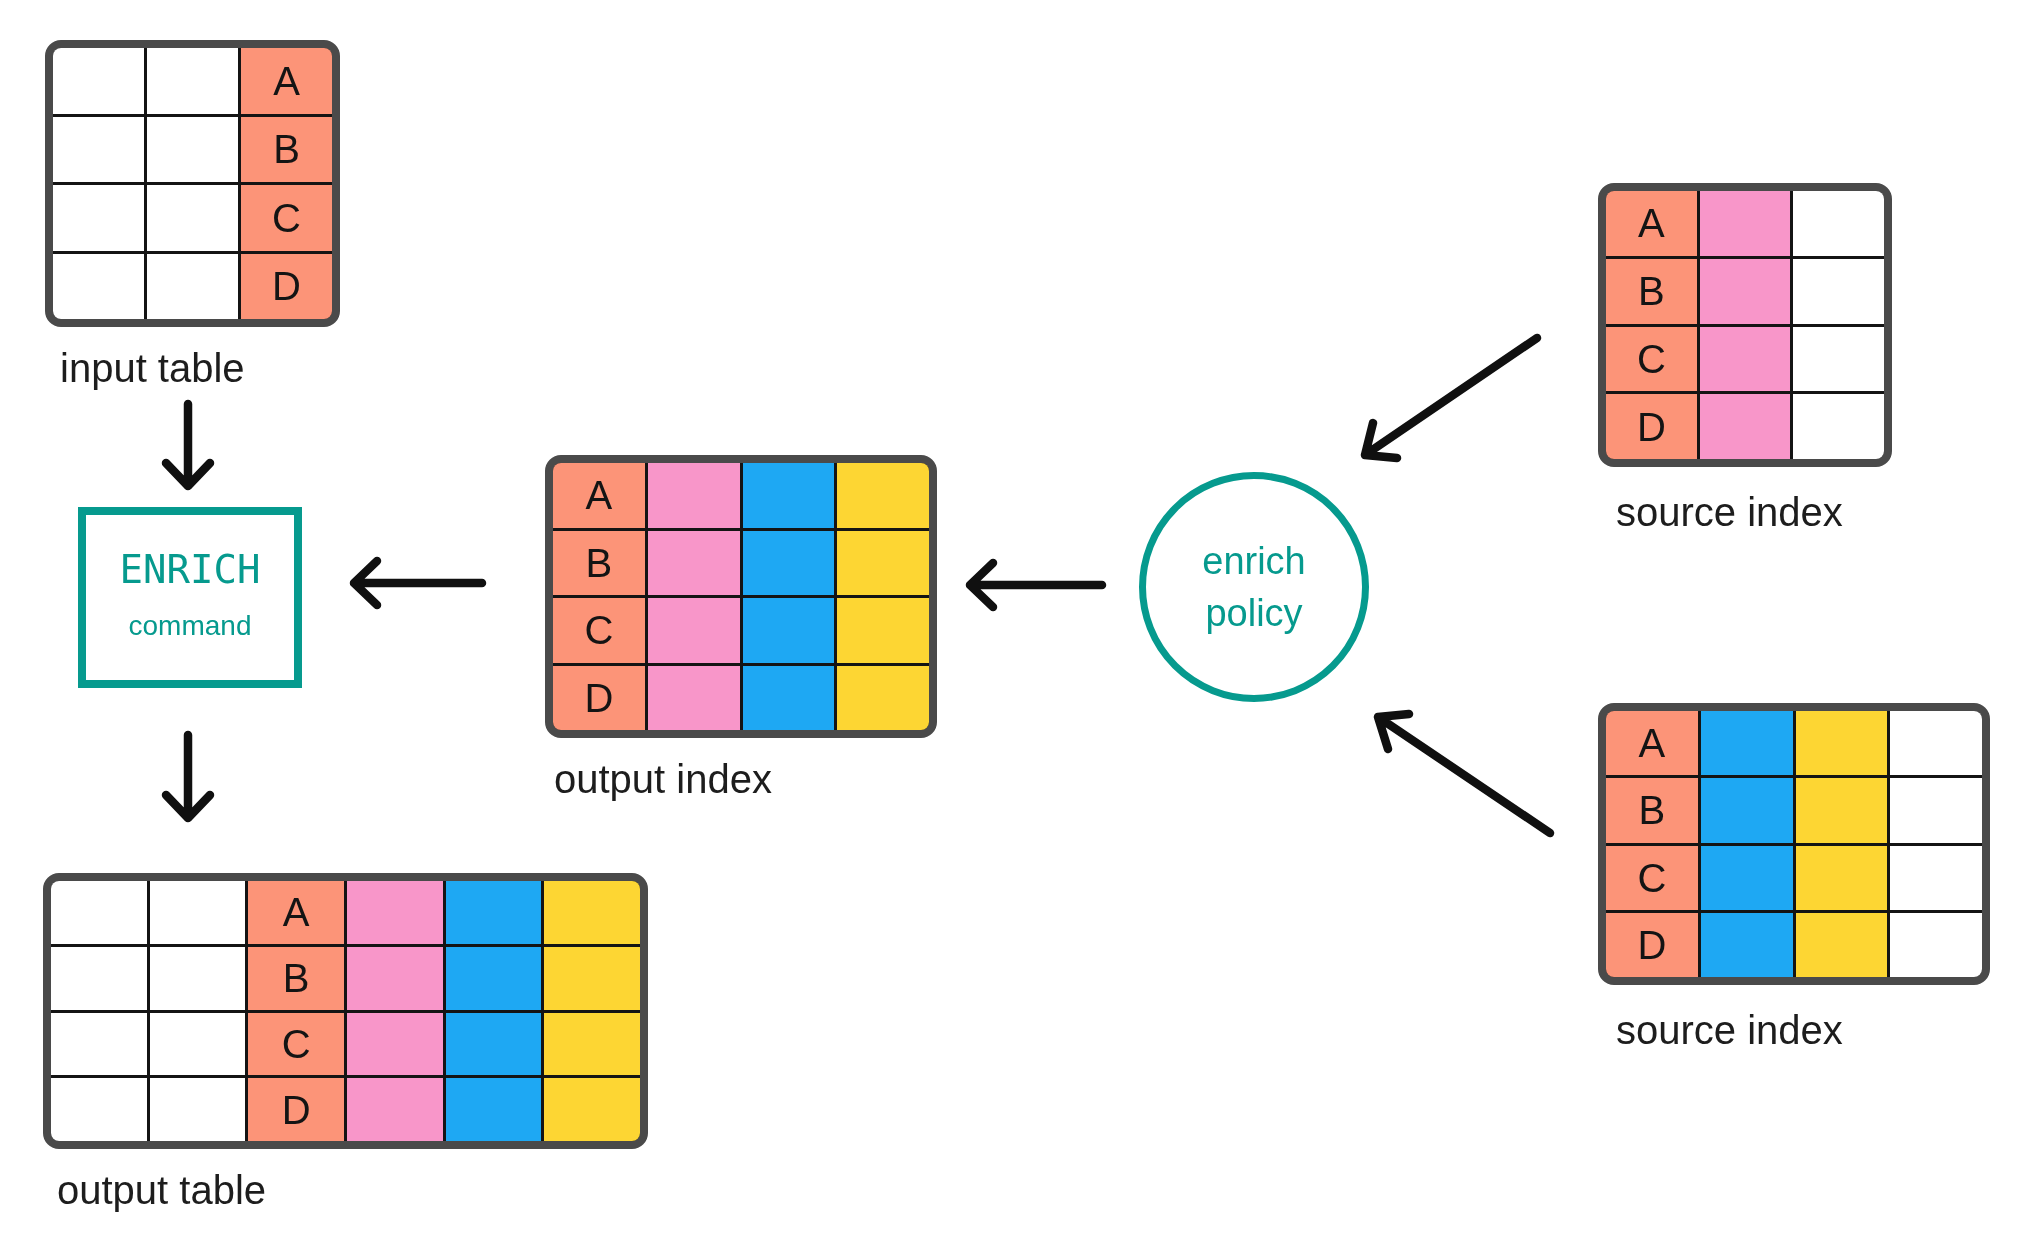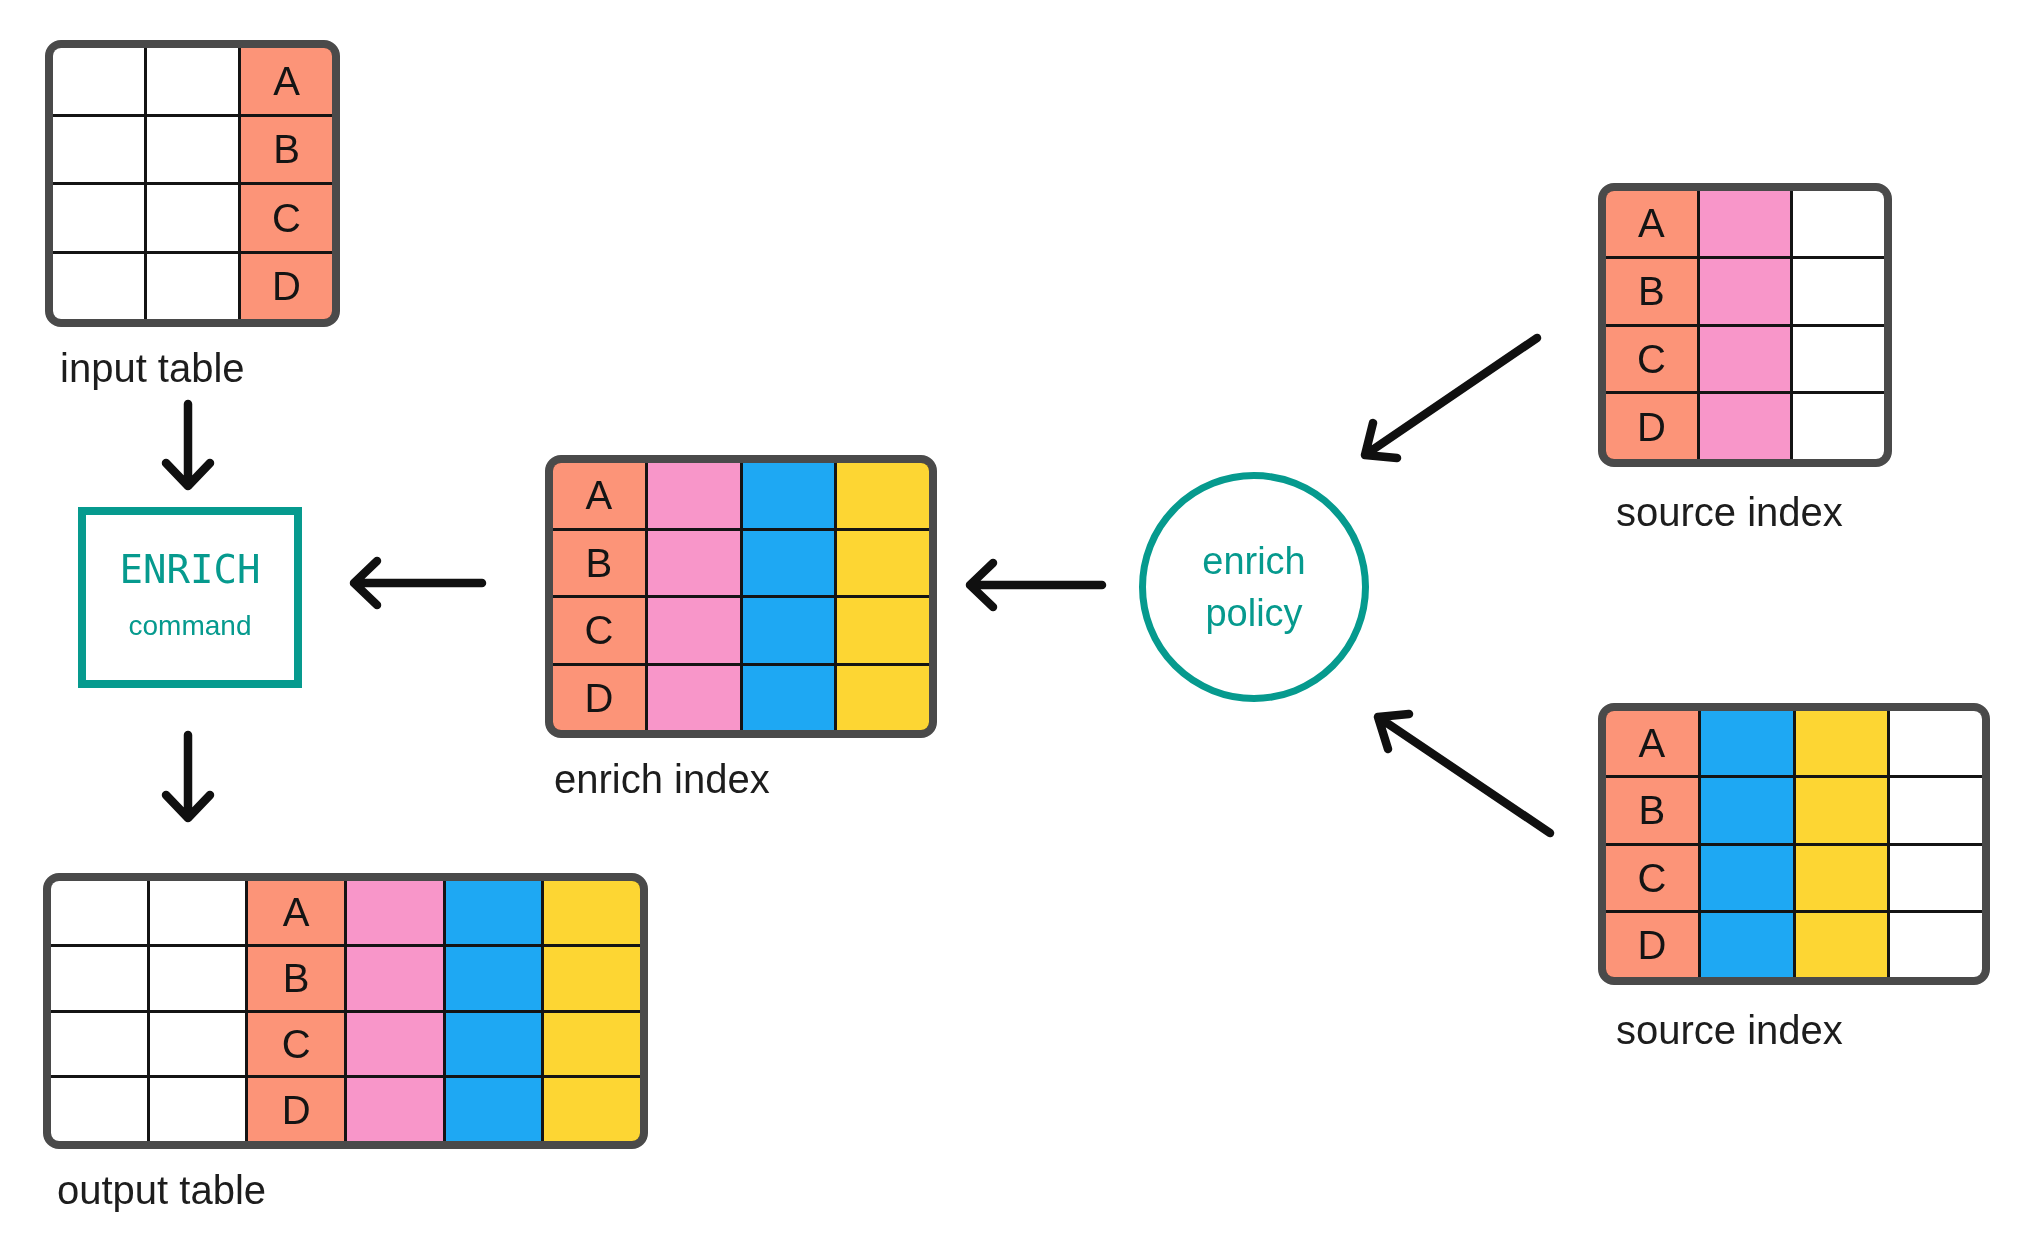--- a/index.html
+++ b/index.html
@@ -137,21 +137,21 @@
       <div class="cell" style="background: rgb(253, 214, 51);"></div>
       <div class="cell" style="background: rgb(252, 148, 120);">C</div>
       <div class="cell" style="background: rgb(248, 150, 201);"></div>
       <div class="cell" style="background: rgb(30, 168, 243);"></div>
       <div class="cell" style="background: rgb(253, 214, 51);"></div>
       <div class="cell" style="background: rgb(252, 148, 120);">D</div>
       <div class="cell" style="background: rgb(248, 150, 201);"></div>
       <div class="cell" style="background: rgb(30, 168, 243);"></div>
       <div class="cell" style="background: rgb(253, 214, 51);"></div>
     </div>
-  <div id="t-enrich-label" class="tbl-label" style="color: rgb(29, 29, 29);">enrich index</div>
+  <div id="t-enrich-label" class="tbl-label" style="color: rgb(29, 29, 29);">output index</div>
 
   <div class="policy-circle" style="border-color: rgb(6, 154, 142); color: rgb(6, 154, 142);">
     <div class="policy-line">enrich</div>
     <div class="policy-line">policy</div>
   </div>
 
   <div id="t-src-top" class="tbl" style="--cols: 3; border-color: rgb(74, 74, 74); background: rgb(20, 20, 20);">
       <div class="cell" style="background: rgb(252, 148, 120);">A</div>
       <div class="cell" style="background: rgb(248, 150, 201);"></div>
       <div class="cell" style="background: rgb(255, 255, 255);"></div>

